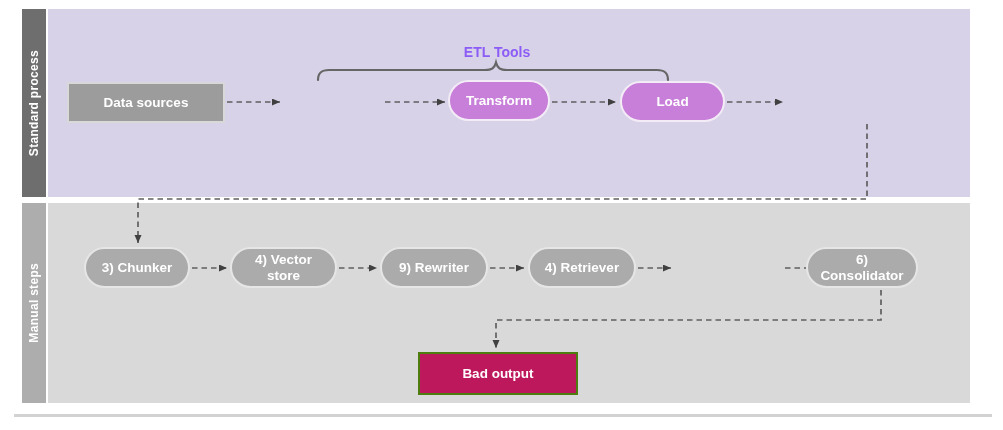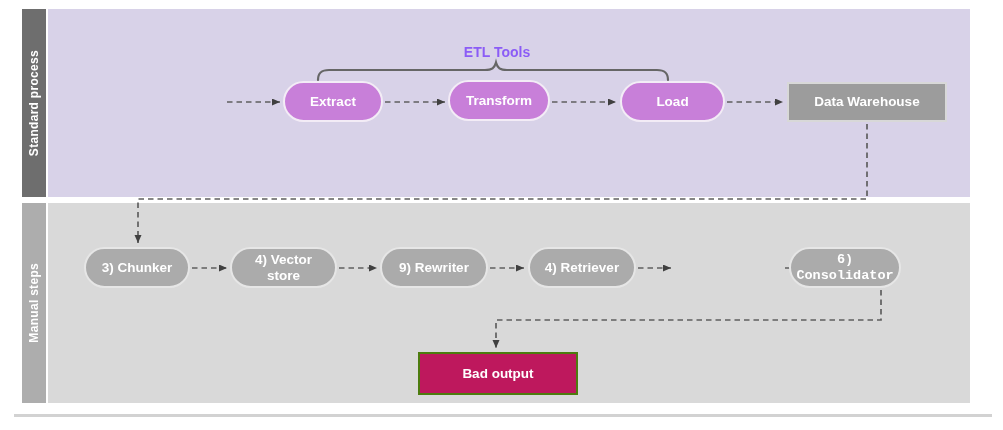--- a/index.html
+++ b/index.html
@@ -31,21 +31,21 @@
   .n-data-sources{left:67px;top:82px;width:158px;height:41px;}
   .n-extract{left:283px;top:81px;width:100px;height:41px;}
   .n-transform{left:448px;top:80px;width:102px;height:41px;}
   .n-load{left:620px;top:81px;width:105px;height:41px;}
   .n-warehouse{left:787px;top:82px;width:160px;height:40px;}
   .n-chunker{left:84px;top:247px;width:106px;height:41px;}
   .n-vector{left:230px;top:247px;width:107px;height:41px;padding:0 14px;}
   .n-rewriter{left:380px;top:247px;width:108px;height:41px;}
   .n-retriever{left:528px;top:247px;width:108px;height:41px;}
   .n-reranker{left:675px;top:247px;width:108px;height:41px;}
-  .n-consolidator{left:789px;top:247px;width:112px;height:41px;padding:0 10px;font-family:Liberation Mono, monospace;}
+  .n-consolidator{left:806px;top:247px;width:112px;height:41px;padding:0 10px;}
   .n-bad{left:418px;top:352px;width:160px;height:43px;}
   .etl-tools-label{
     position:absolute;left:445px;top:44px;width:104px;text-align:center;
     color:#8b5cf6;font-weight:bold;font-size:14px;
   }
   .connector-layer{position:absolute;left:0;top:0;width:1003px;height:430px;pointer-events:none;}
   .bottom-divider{position:absolute;left:14px;top:414px;width:978px;height:3px;background:#d2d2d2;}
 </style>
 </head>
 <body>
@@ -79,24 +79,23 @@
       <path d="M490,268 H524" marker-end="url(#arrow)"></path>
       <path d="M638,268 H671" marker-end="url(#arrow)"></path>
       <path d="M785,268 H821" marker-end="url(#arrow)"></path>
       <path d="M881,290 V320 H496 V348" marker-end="url(#arrow)"></path>
     </g>
     <path d="M318,80 C318,73 321,70 329,70 L485,70 C492,70 494.5,68 496,62.5 C497.5,68 500,70 507,70 L657,70 C665,70 668,73 668,80" fill="none" stroke="#666666" stroke-width="2.2" stroke-linecap="round"></path>
   </svg>
 
   <div class="etl-tools-label">ETL Tools</div>
 
-  <div class="node pill etl-pill n-extract">Extract</div>
+  <div class="node gray-box n-data-sources">Data sources</div>
   <div class="node pill etl-pill n-transform">Transform</div>
   <div class="node pill etl-pill n-load">Load</div>
-  <div class="node gray-box n-warehouse">Data Warehouse</div>
 
   <div class="node pill manual-pill n-chunker">3) Chunker</div>
   <div class="node pill manual-pill n-vector">4) Vector store</div>
   <div class="node pill manual-pill n-rewriter">9) Rewriter</div>
   <div class="node pill manual-pill n-retriever">4) Retriever</div>
   <div class="node pill manual-pill n-consolidator">6) Consolidator</div>
   <div class="node bad-box n-bad">Bad output</div>
 
   <div class="bottom-divider"></div>
 

